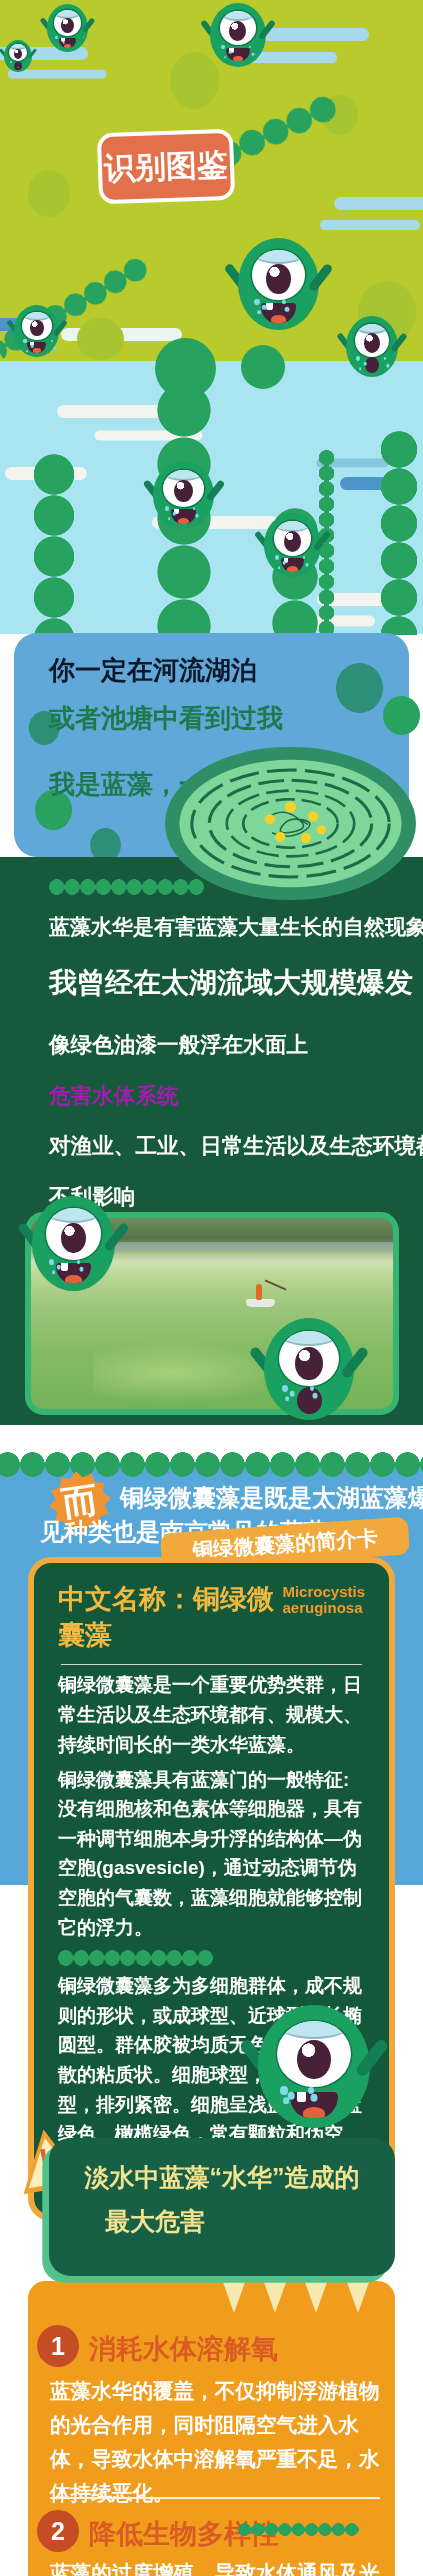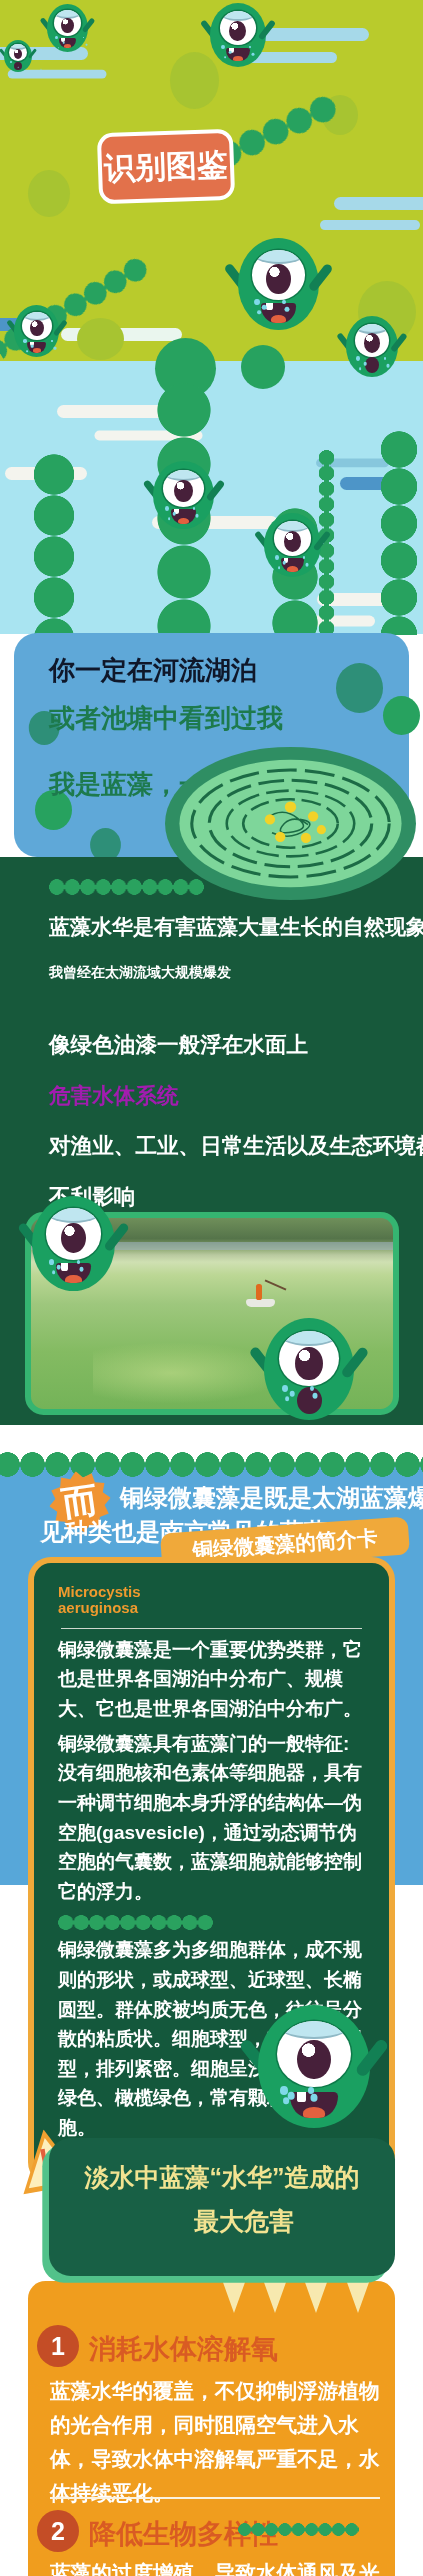--- a/index.html
+++ b/index.html
@@ -164,21 +164,21 @@
     <path d="M200 140 q30 -24 60 0 q26 20 -8 26 q-40 8 -18 -16 q20 -18 46 2 M210 168 q36 16 66 -6 q20 -16 -12 -20" fill="none" stroke="#1c6b45" stroke-width="3"></path>
     <circle cx="246" cy="118" r="11" fill="#f2d228"></circle>
       <circle cx="206" cy="142" r="10" fill="#f2d228"></circle>
     <circle cx="290" cy="136" r="10" fill="#f2d228"></circle>
       <circle cx="226" cy="176" r="10" fill="#f2d228"></circle>
     <circle cx="276" cy="178" r="10" fill="#f2d228"></circle>
       <circle cx="306" cy="162" r="9" fill="#f2d228"></circle>
   </svg>
   <div class="hbeads" style="left:49px;top:879px;width:155px;height:15.5px;background-image:radial-gradient(circle closest-side,#2aa25f 96%,transparent);background-size:15.5px 15.5px"></div>
   <div class="t" style="left:49px;top:913px;font-size:21px;color:#fff">蓝藻水华是有害蓝藻大量生长的自然现象</div>
-  <div class="t" style="left:49px;top:964px;font-size:14px;color:#fff">我曾经在太湖流域大规模爆发</div>
+  <div class="t" style="left:49px;top:964px;font-size:28px;color:#fff">我曾经在太湖流域大规模爆发</div>
   <div class="t" style="left:49px;top:1030px;font-size:21.6px;color:#fff">像绿色油漆一般浮在水面上</div>
   <div class="t" style="left:49px;top:1081px;font-size:21.6px;color:#a21caf">危害水体系统</div>
   <div class="t" style="left:49px;top:1131px;font-size:21.6px;color:#fff">对渔业、工业、日常生活以及生态环境都有</div>
   <div class="t" style="left:49px;top:1182px;font-size:21.6px;color:#fff">不利影响</div>
 
   <div class="abs" style="left:25px;top:1212px;width:374px;height:203px;border:6.7px solid #35b571;border-radius:18.5px;box-sizing:border-box;overflow:hidden;background:linear-gradient(180deg,#6f8f5a 0,#55744a 20.6px,#8aa66e 30px,#b9c9a0 37px,#cfe0b2 44px,#bcd795 57px,#9ec77d 45%,#84bb62 70%,#74b358 100%)">
     <div class="abs" style="left:0;top:24px;width:374px;height:8.2px;background:#9fb3c4;opacity:.55"></div>
     <div class="abs" style="left:215px;top:81px;width:29px;height:8.2px;background:#e8e9e2;border-radius:4.1px 4.1px 7.2px 7.2px"></div>
     <div class="abs" style="left:225px;top:66px;width:6.2px;height:15.5px;background:#e06a1f;border-radius:2.6px"></div>
     <div class="abs" style="left:233px;top:66px;width:23px;height:2.1px;background:#6b4f35;transform:rotate(24deg)"></div>
@@ -203,45 +203,46 @@
     <span style="color:#fff;font-size:36px">而</span>
   </div>
   <div class="t" style="left:120px;top:1482px;font-size:24px;color:#fff">铜绿微囊藻是既是太湖蓝藻爆发常</div>
   <div class="t" style="left:40px;top:1516px;font-size:24px;color:#fff">见种类也是南京常见的蓝藻</div>
   <div class="abs" style="left:161px;top:1525px;width:248px;height:38px;background:#f0a93a;border-radius:11.3px;transform:rotate(-4deg);display:flex;align-items:center;justify-content:center">
     <span style="color:#fff;font-size:20.6px">铜绿微囊藻的简介卡</span>
   </div>
 
   <div id="card">
     <div style="display:flex;align-items:flex-start;justify-content:space-between">
+      <span style="font-size:27px;color:#f2b93e">中文名称：铜绿微囊藻</span>
       <span style="font-size:15px;color:#ef9a2e;text-align:left;line-height:1.1;padding-top:3.1px">
         <span>Microcystis</span><br>
         <span>aeruginosa</span>
       </span>
     </div>
     <div style="height:1.5px;background:#cfd8cf;margin:11.3px 3.1px 3.1px"></div>
-    <p class="wrap">铜绿微囊藻是一个重要优势类群，它也是世界各国湖泊中分布广、规模大、它也是世界各国湖泊中分布广。</p>
+    <p class="wrap">铜绿微囊藻是一个重要优势类群，日常生活以及生态环境都有、规模大、持续时间长的一类水华蓝藻。</p>
     <p class="wrap">铜绿微囊藻具有蓝藻门的一般特征:没有细胞核和色素体等细胞器，具有一种调节细胞本身升浮的结构体—伪空胞(gasvesicle)，通过动态调节伪空胞的气囊数，蓝藻细胞就能够控制它的浮力。</p>
     <div class="cardbeads" style="margin:8.2px 0 3.1px"></div>
     <p class="wrap">铜绿微囊藻多为多细胞群体，成不规则的形状，或成球型、近球型、长椭圆型。群体胶被均质无色，往往呈分散的粘质状。细胞球型，有时略椭圆型，排列紧密。细胞呈浅蓝色、亮蓝绿色、橄榄绿色，常有颗粒和伪空胞。</p>
     <div class="cardbeads" style="margin:3.1px auto 2.1px;width:139px"></div>
   </div>
   <div class="monster" style="left:258px;top:2005px;width:112px;height:123px">
       <div class="m-body">
         <div class="m-eye"></div>
         <div class="m-mouth"></div>
       </div>
     </div>
 
   <div class="abs tri" style="left:15.5px;top:2127px;width:66px;height:67px;background:#f0a030;transform:rotate(-10deg)"></div>
   <div class="abs tri" style="left:23px;top:2136px;width:52px;height:52px;background:#fdeebc;transform:rotate(-10deg)"></div>
   <div class="t" style="left:39px;top:2142px;font-size:32px;color:#e2603c;transform:rotate(-10deg)">!</div>
   <div class="abs" style="left:49px;top:2138px;width:346px;height:138px;background:#186045;border-radius:21.6px;box-shadow:-6.7px 6.7px 0 #52c28a;z-index:6;text-align:center">
     <div style="font-size:25px;color:#f2e391;margin-top:23px">淡水中蓝藻“水华”造成的</div>
-    <div style="font-size:25px;color:#f2e391;margin-top:11.3px;text-align:center;padding-left:44px">最大危害</div>
+    <div style="font-size:25px;color:#f2e391;margin-top:11.3px;text-align:left;padding-left:56px">最大危害</div>
   </div>
 
   <div class="abs" style="left:28px;top:2281px;width:367px;height:576px;background:#f09d1e;border-radius:17.5px"></div>
   <div class="arrow" style="left:219px;top:2226px;z-index:5"></div>
   <div class="arrow" style="left:260px;top:2226px;z-index:5"></div>
   <div class="arrow" style="left:301px;top:2226px;z-index:5"></div>
   <div class="arrow" style="left:343px;top:2226px;z-index:5"></div>
 
   <div class="num" style="left:37px;top:2325px">1</div>
   <div class="t" style="left:89px;top:2331px;font-size:27px;color:#d95b23">消耗水体溶解氧</div>

